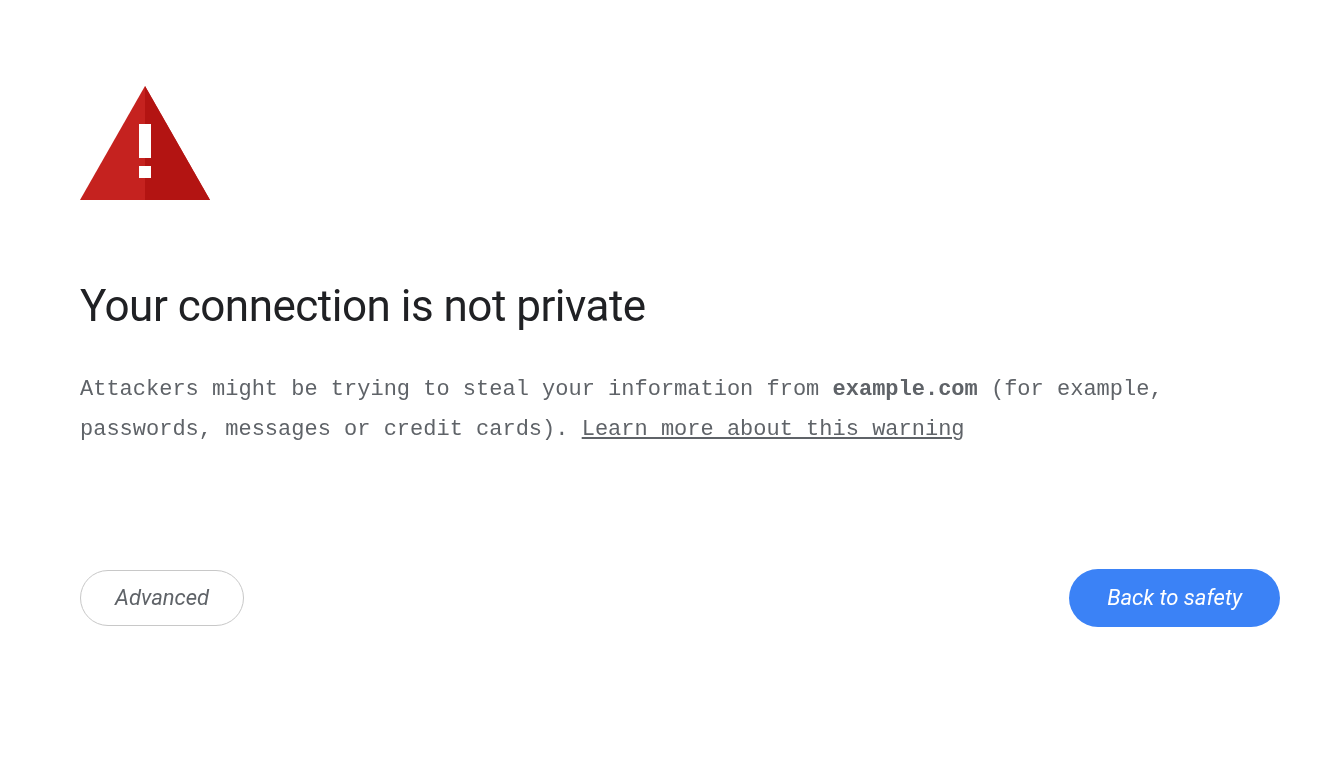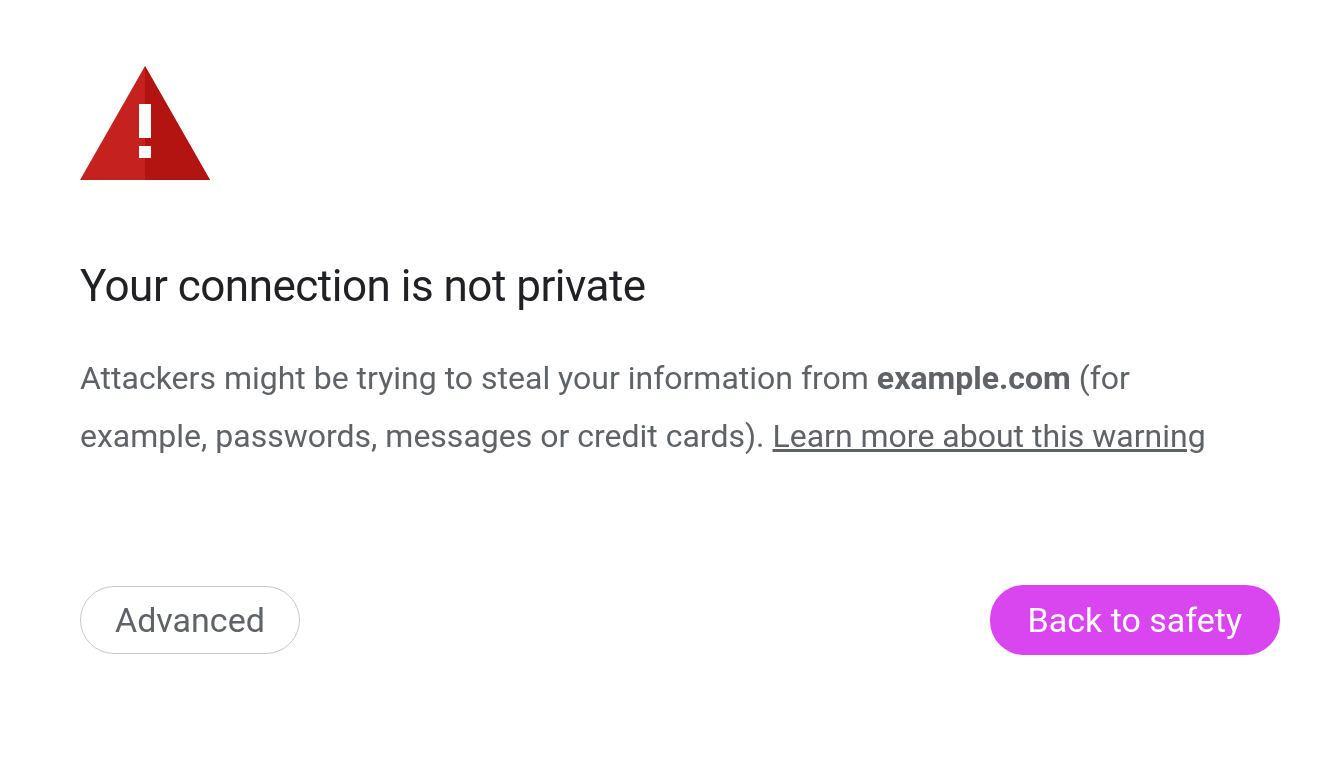--- a/index.html
+++ b/index.html
@@ -6,69 +6,72 @@
     html, body { width: 1344px; height: 768px; }
     body {
       font-family: -apple-system, BlinkMacSystemFont, "Segoe UI", Roboto, Helvetica, Arial, sans-serif;
       background: #ffffff;
       color: #202124;
     }
     .container {
       width: 1200px;
       margin-left: 80px;
       padding-top: 66px;
+      margin-top: 20px;
     }
     .warning-icon { display: block; }
     .heading {
       font-size: 44px;
       font-weight: 400;
       color: #202124;
       margin-top: 80px;
       letter-spacing: -0.5px;
     }
     .body-text {
-      font-size: 32px;
+      font-size: 22px;
       line-height: 1.8;
       color: #5f6368;
       margin-top: 38px;
       max-width: 1160px;
+      font-family: Liberation Mono, monospace;
     }
     .body-text strong { font-weight: 700; color: #5f6368; }
     .body-text a {
       color: #5f6368;
       text-decoration: underline;
     }
     .error-code {
       font-size: 20px;
       color: #5f6368;
       margin-top: 44px;
       letter-spacing: 0.2px;
     }
     .button-row {
       display: flex;
       justify-content: space-between;
       align-items: center;
       width: 1200px;
       margin-top: 120px;
     }
     .btn {
-      font-size: 34px;
+      font-size: 22px;
       font-family: inherit;
       border-radius: 34px;
       cursor: pointer;
       padding: 16px 34px;
       line-height: 1;
+      font-style: italic;
     }
     .btn-advanced {
       background: #ffffff;
       border: 1.5px solid #c8c8c8;
       color: #5f6368;
     }
     .btn-primary {
-      background: #d946ef;
+      background: #3b82f6;
       border: none;
       color: #ffffff;
       padding: 18px 38px;
     }
   </style>
 </head>
 <body>
 
 <div class="container">
   <svg class="warning-icon" width="130" height="114" viewBox="0 0 130 114">

